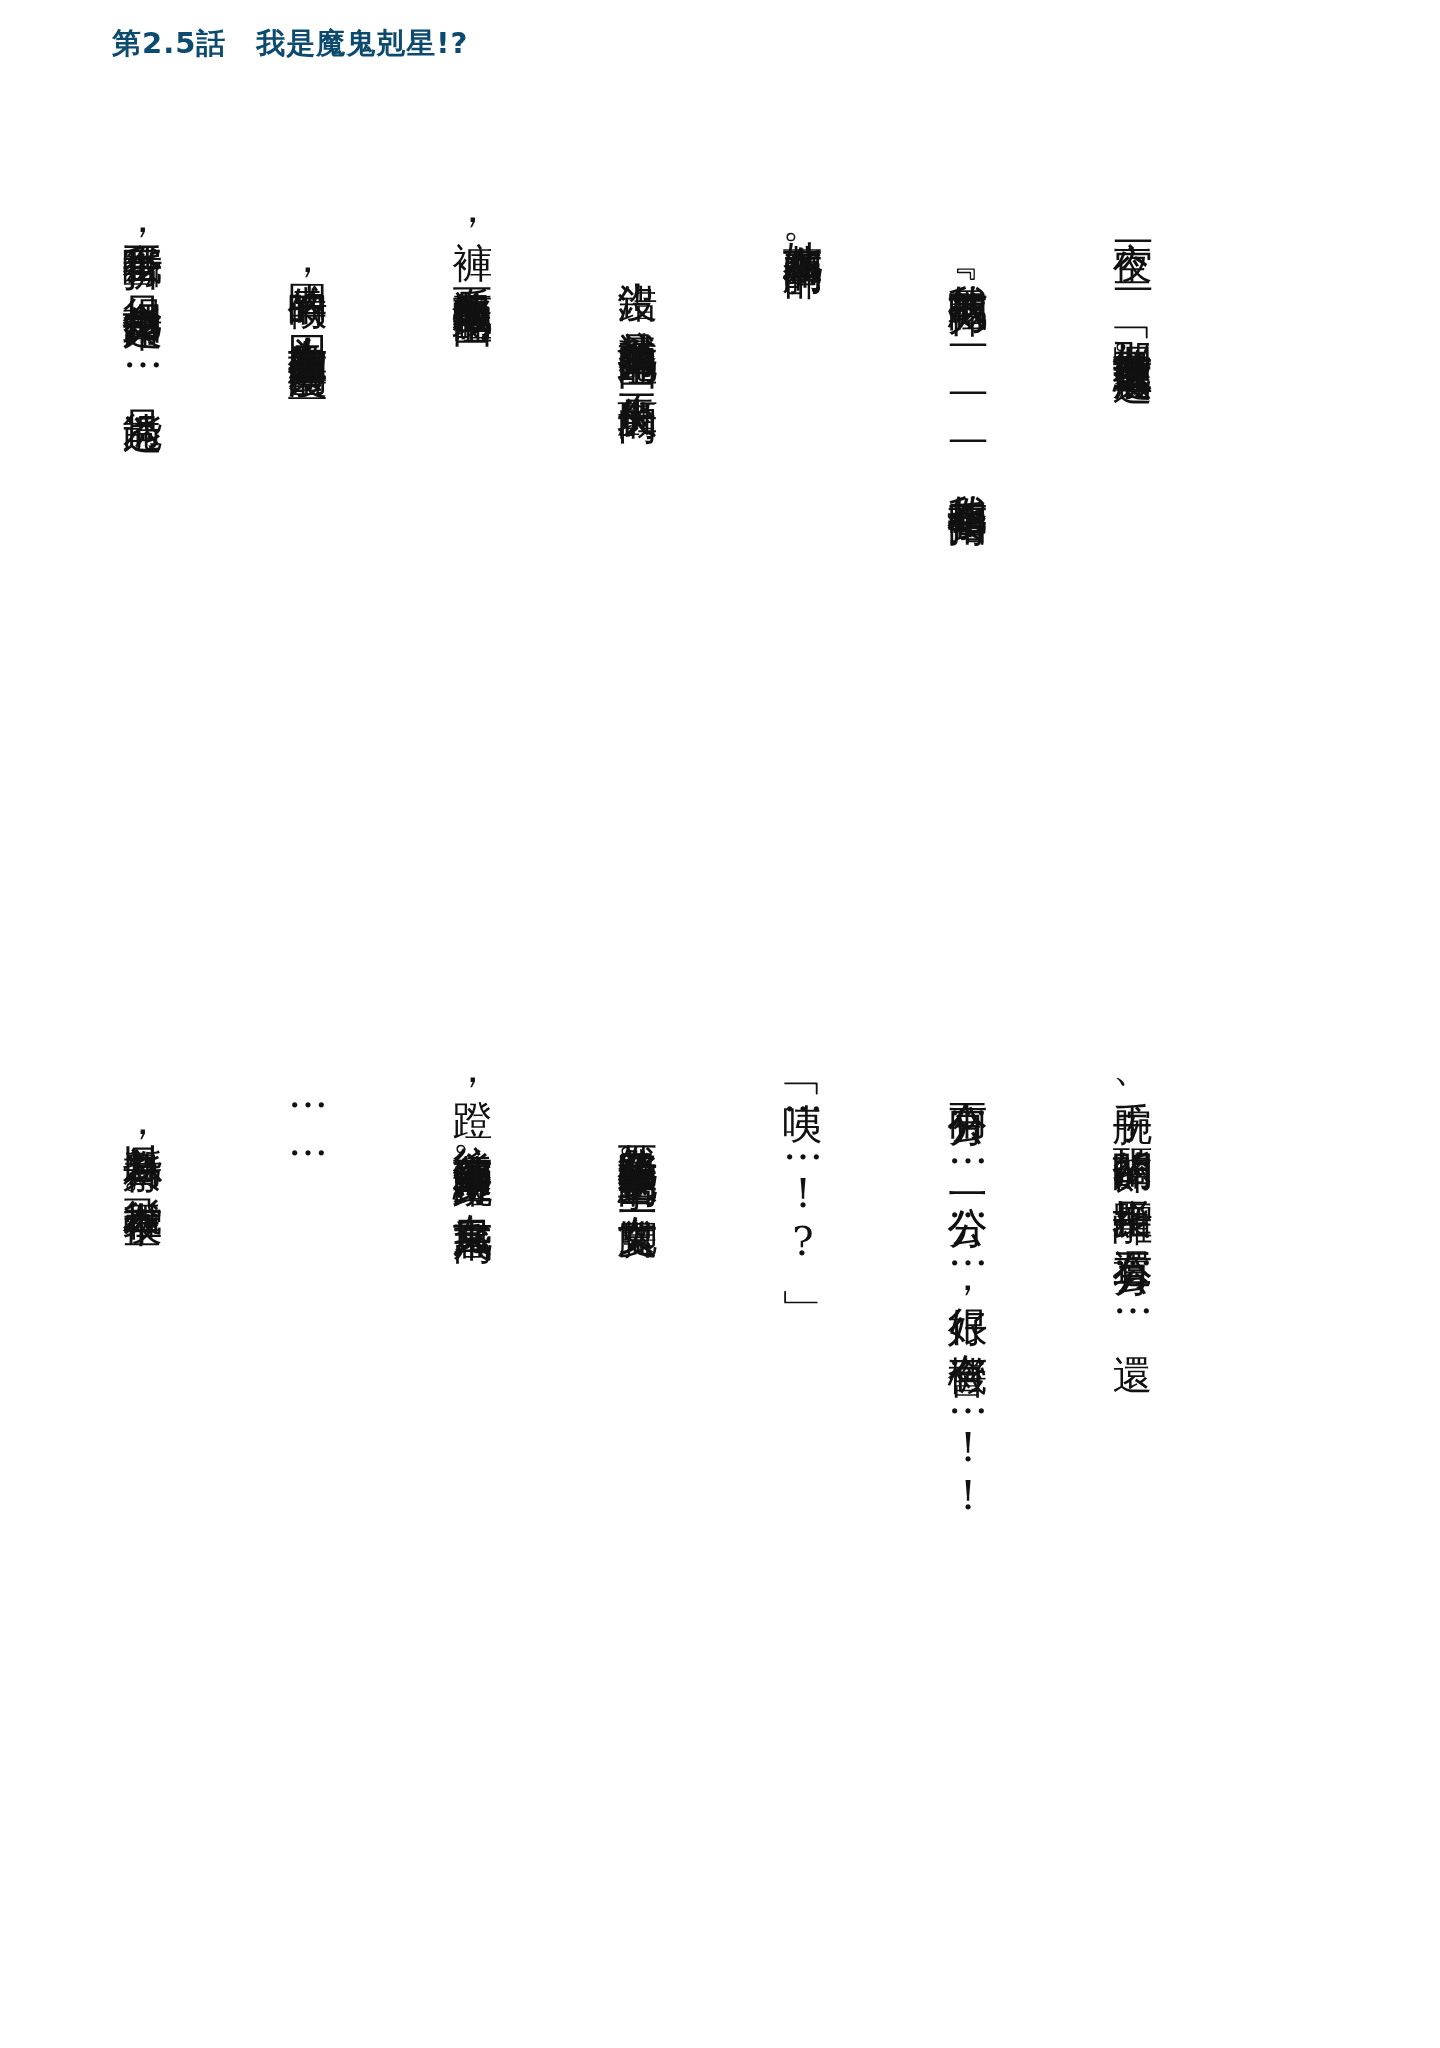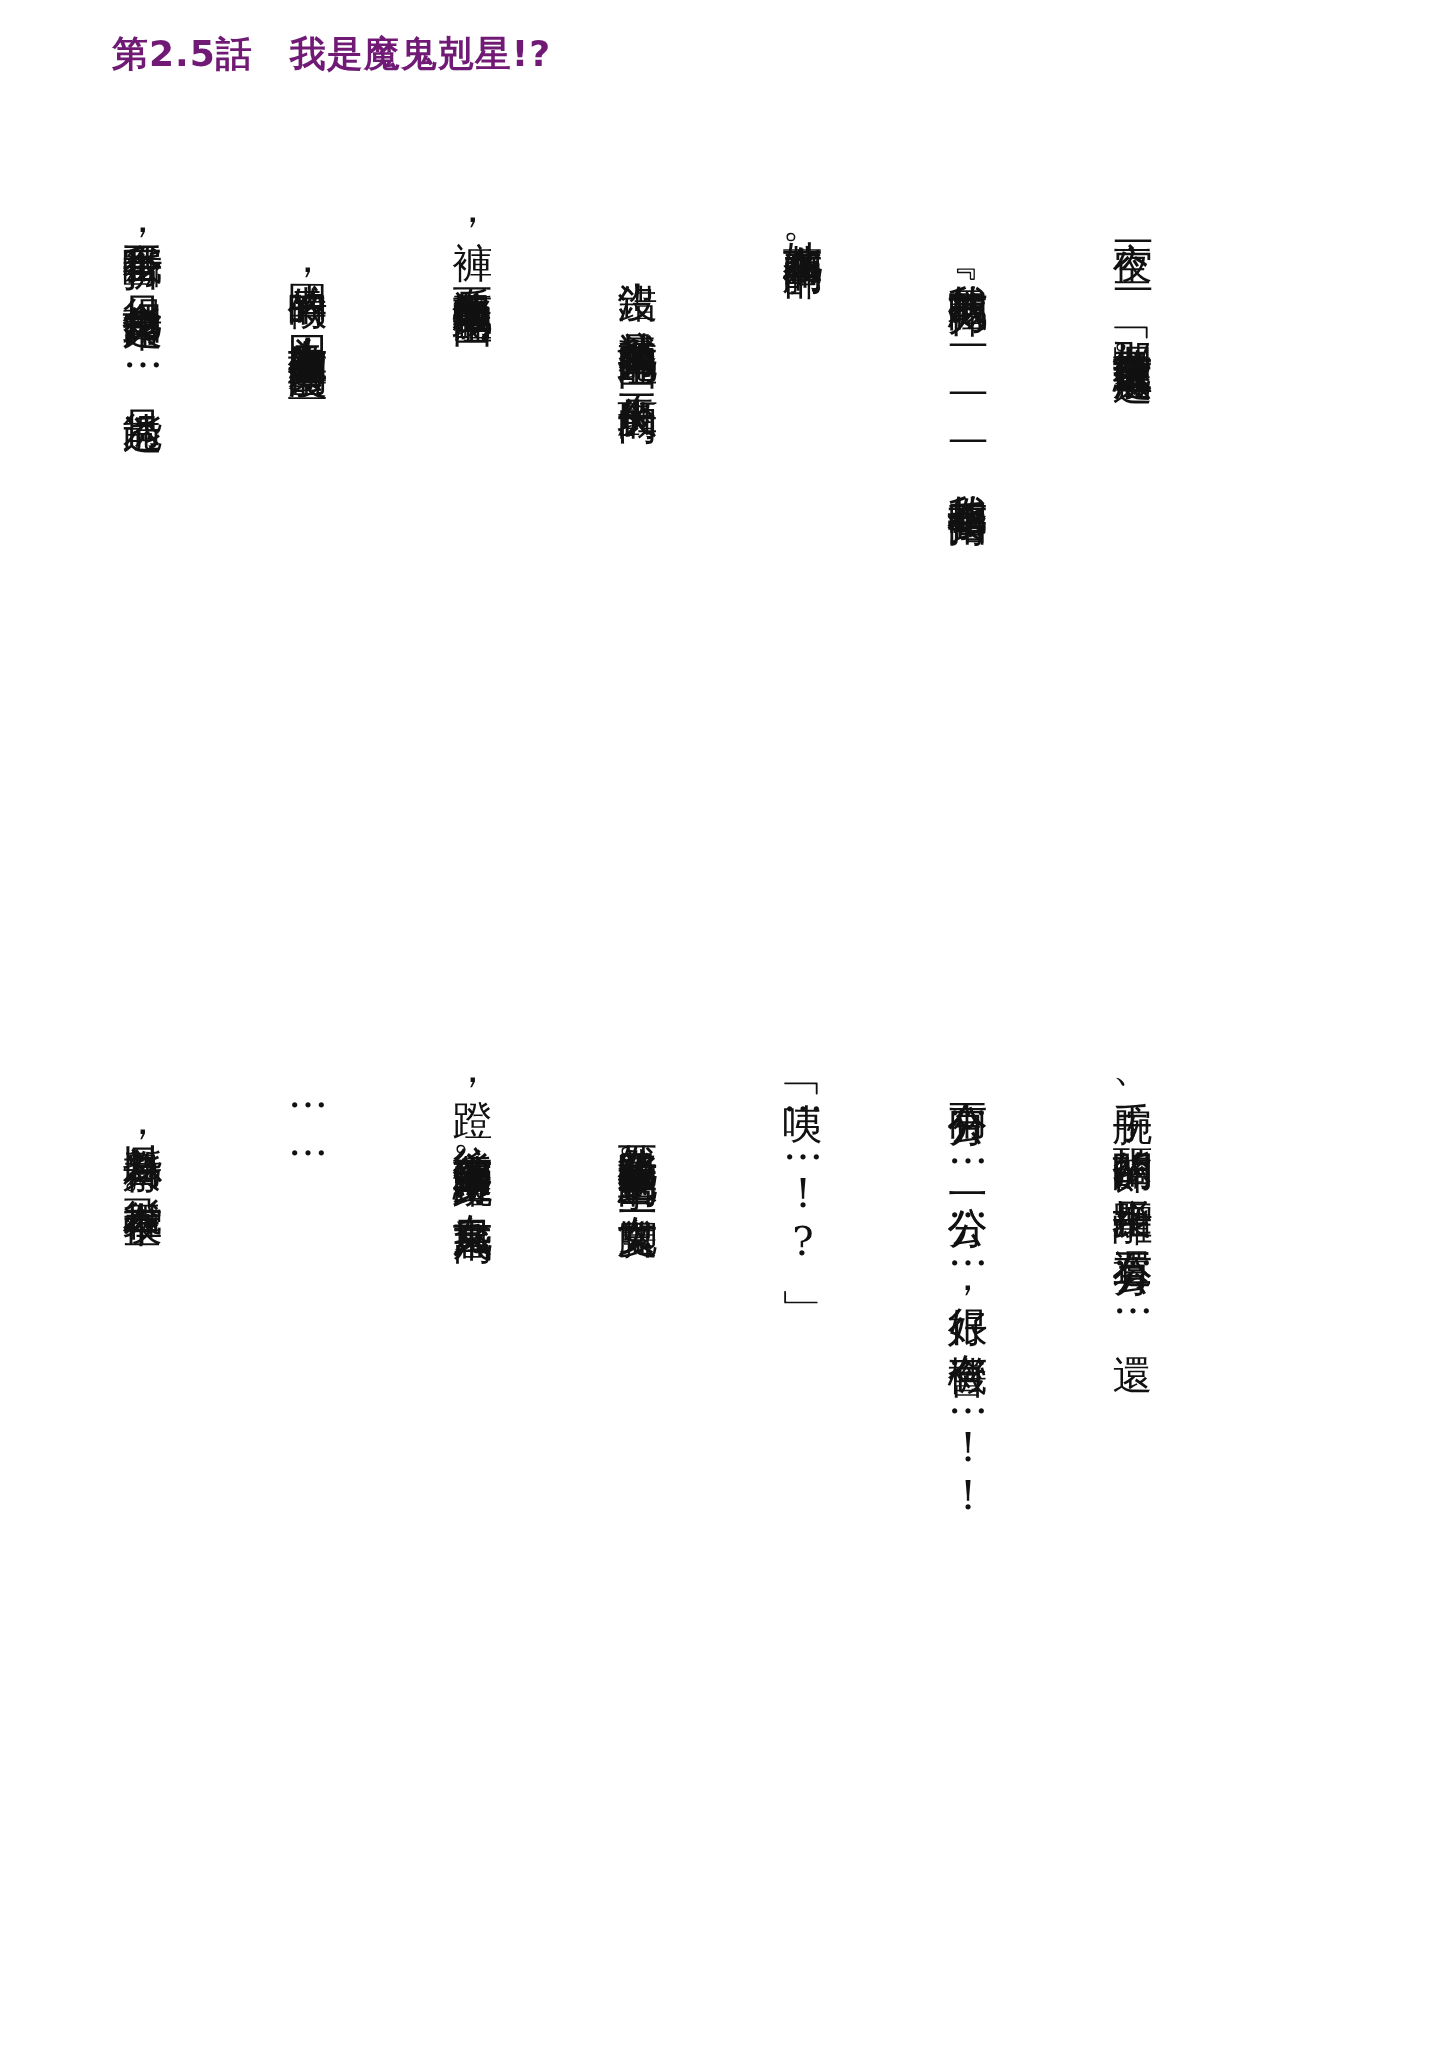--- a/index.html
+++ b/index.html
@@ -1,19 +1,19 @@
 <!DOCTYPE html>
 <html><head>
 <meta charset="utf-8">
 <style>
   html, body { margin:0; padding:0; background:#ffffff; }
   body { width:1440px; height:2048px; position:relative; overflow:hidden; color:#111111;
          font-family: "DejaVu Serif", "Liberation Serif", serif; }
-  .title { position:absolute; left:112px; top:30px; font-family:"DejaVu Sans","Liberation Sans",sans-serif;
-           font-size:36px; font-weight:bold; letter-spacing:1px; white-space:pre; color:#701a75; }
+  .title { position:absolute; left:112px; top:24px; font-family:"DejaVu Sans","Liberation Sans",sans-serif;
+           font-size:29px; font-weight:bold; letter-spacing:1px; white-space:pre; color:#0c4a6e; }
   .block { position:absolute; writing-mode:vertical-rl; text-orientation:upright;
            font-size:40px; line-height:55px; letter-spacing:2px; white-space:pre; }
   .block.top { right:170px; top:210px; height:845px; }
   .block.bottom { right:170px; top:1070px; height:845px; }
   .line { display:block; }
 </style>
 </head>
 <body>
 
 <div class="title">第2.5話　我是魔鬼剋星!?</div>

